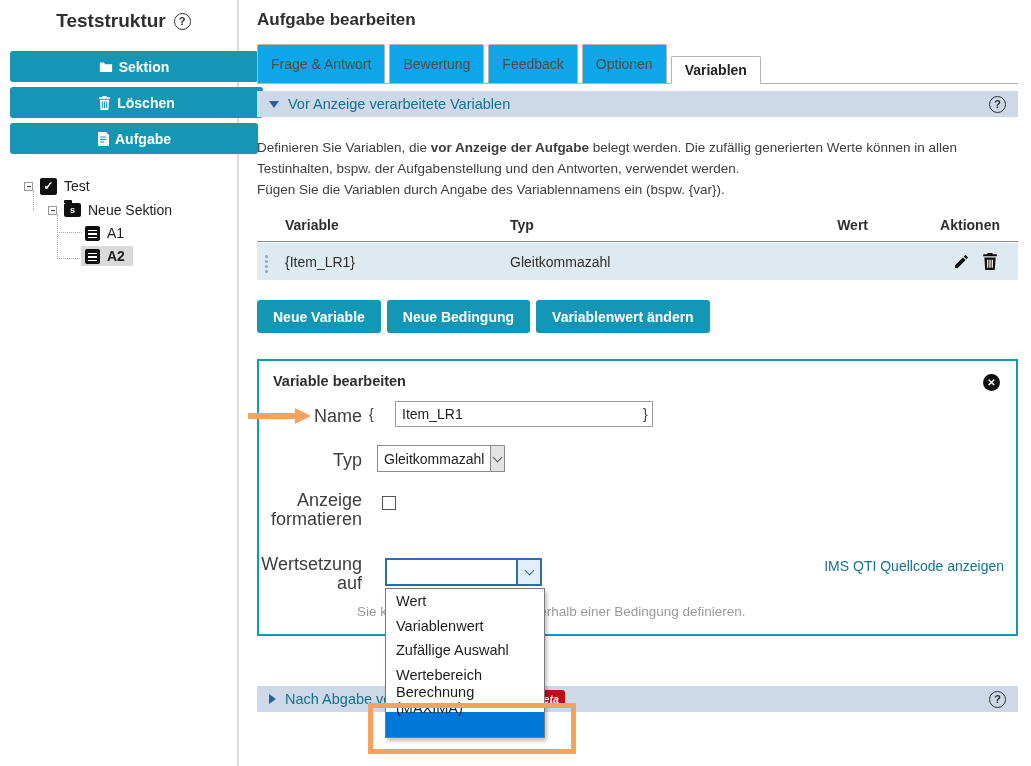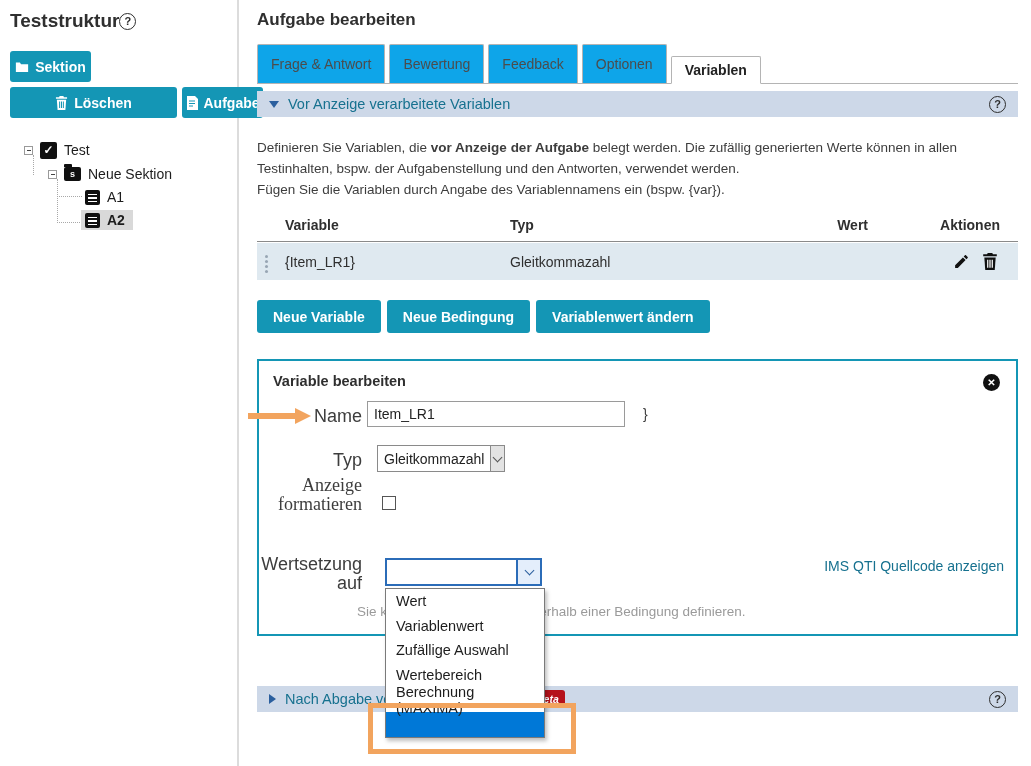--- a/index.html
+++ b/index.html
@@ -3,28 +3,28 @@
 <meta charset="utf-8">
 <style>
   * { margin:0; padding:0; box-sizing:border-box; }
   html,body { width:1031px; height:766px; background:#fff; }
   body { font-family:"Liberation Sans", sans-serif; color:#333; }
   .app { position:relative; width:1031px; height:766px; overflow:hidden; background:#fff; }
 
   
   .sidebar { position:absolute; left:0; top:0; width:239px; height:100%;
              border-right:2px solid #dcdcdc; padding:10px 0 0 10px; }
-  .sidebar-title { display:flex; align-items:center; gap:0; font-size:19px; font-weight:bold; color:#2f2f2f; }
+  .sidebar-title { display:flex; align-items:center; gap:8px; font-size:19px; font-weight:bold; color:#2f2f2f;justify-content:center; }
   .help-icon { width:17px; height:17px; border:1.6px solid #2d2d2d; border-radius:50%;
                display:inline-flex; align-items:center; justify-content:center;
                font-size:11px; font-weight:bold; color:#2d2d2d; flex:0 0 auto; cursor:pointer; }
   .btn { background:var(--c-accent-teal,#1496b5); color:#fff; border:none; border-radius:3px;
          font-size:14px; font-weight:600; display:flex; align-items:center; justify-content:center;
          gap:6px; cursor:pointer; font-family:inherit; }
-  .btn-grid { margin-top:19px; width:253px; display:grid; grid-template-columns:1fr 1fr 1fr; gap:5px; }
+  .btn-grid { margin-top:19px; width:253px; display:grid; grid-template-columns:1fr; gap:5px; }
   .btn-grid .btn { height:31px; }
   .btn-full { grid-column:1 / span 2; }
   .btn svg { flex:0 0 auto; }
 
   .tree { position:relative; margin-top:22px; height:110px; font-size:14px; color:#1d1d1d; }
   .tree-row { position:absolute; display:flex; align-items:center; gap:7px; height:20px; cursor:pointer; }
   .expander { width:9px; height:9px; background:#fff; border:1px solid #9a9a9a; position:relative; flex:0 0 auto; }
   .expander::after { content:""; position:absolute; left:1.5px; top:3.5px; width:4px; height:1px; background:#444; }
   .icon-check { width:17px; height:17px; background:#101010; border-radius:2px; color:#fff;
                 display:inline-flex; align-items:center; justify-content:center; font-size:12px; font-weight:bold; }
@@ -78,21 +78,21 @@
 
   
   .editor-panel { margin-top:26px; position:relative; height:277px;
                   border:2px solid var(--c-accent-teal,#1496b5); z-index:10; }
   .panel-title { position:absolute; left:14px; top:12px; font-size:14.5px; font-weight:bold; color:#2f2f2f; }
   .close-btn { position:absolute; right:16px; top:13px; width:17px; height:17px; border-radius:50%;
                background:#101010; color:#fff; display:flex; align-items:center; justify-content:center;
                font-size:10px; font-weight:bold; cursor:pointer; }
   .f-label { position:absolute; left:0; width:103px; text-align:right; font-size:18px; color:#3d3d3d; line-height:19px; }
   .brace { position:absolute; font-size:14px; color:#3d3d3d; }
-  .name-input { position:absolute; left:108px; top:40px; width:258px; height:26px;
+  .name-input { position:absolute; left:136px; top:40px; width:258px; height:26px;
                 border:1px solid #9a9a9a; padding:0 6px; font-size:14px; font-family:inherit; color:#222; }
   .sel { position:absolute; display:flex; align-items:stretch; background:#fff; border:1px solid #8a8a8a; }
   .sel-text { flex:1; display:flex; align-items:center; padding:0 6px; font-size:14px; color:#222; }
   .sel-btn { width:21px; background:#e3e3e3; border-left:1px solid #8a8a8a;
              display:flex; align-items:center; justify-content:center; cursor:pointer; }
   .chev { width:7px; height:7px; border-right:1.6px solid #555; border-bottom:1.6px solid #555;
           transform:rotate(45deg); margin-top:-3px; }
   .sel-typ { left:118px; top:84px; width:128px; height:27px; }
   .checkbox { position:absolute; left:123px; top:135px; width:14px; height:14px;
               border:1px solid #555; background:#fff; cursor:pointer; }
@@ -257,21 +257,21 @@
       <span class="brace" style="left:384px; top:45px;">}</span>
 
       <div class="f-label" style="top:90px;">Typ</div>
       <div class="sel sel-typ">
         <span class="sel-text">Gleitkommazahl</span>
         <span class="sel-btn">
             <span class="chev"></span>
           </span>
       </div>
 
-      <div class="f-label" style="top:115px;font-family:Liberation Serif, serif;">
+      <div class="f-label" style="top:130px;">
         <span>Anzeige</span><br>
         <span>formatieren</span>
       </div>
       <span class="checkbox"></span>
 
       <div class="f-label" style="top:194px;">
         <span>Wertsetzung</span><br>
         <span>auf</span>
       </div>
       <div class="sel sel-wert">

